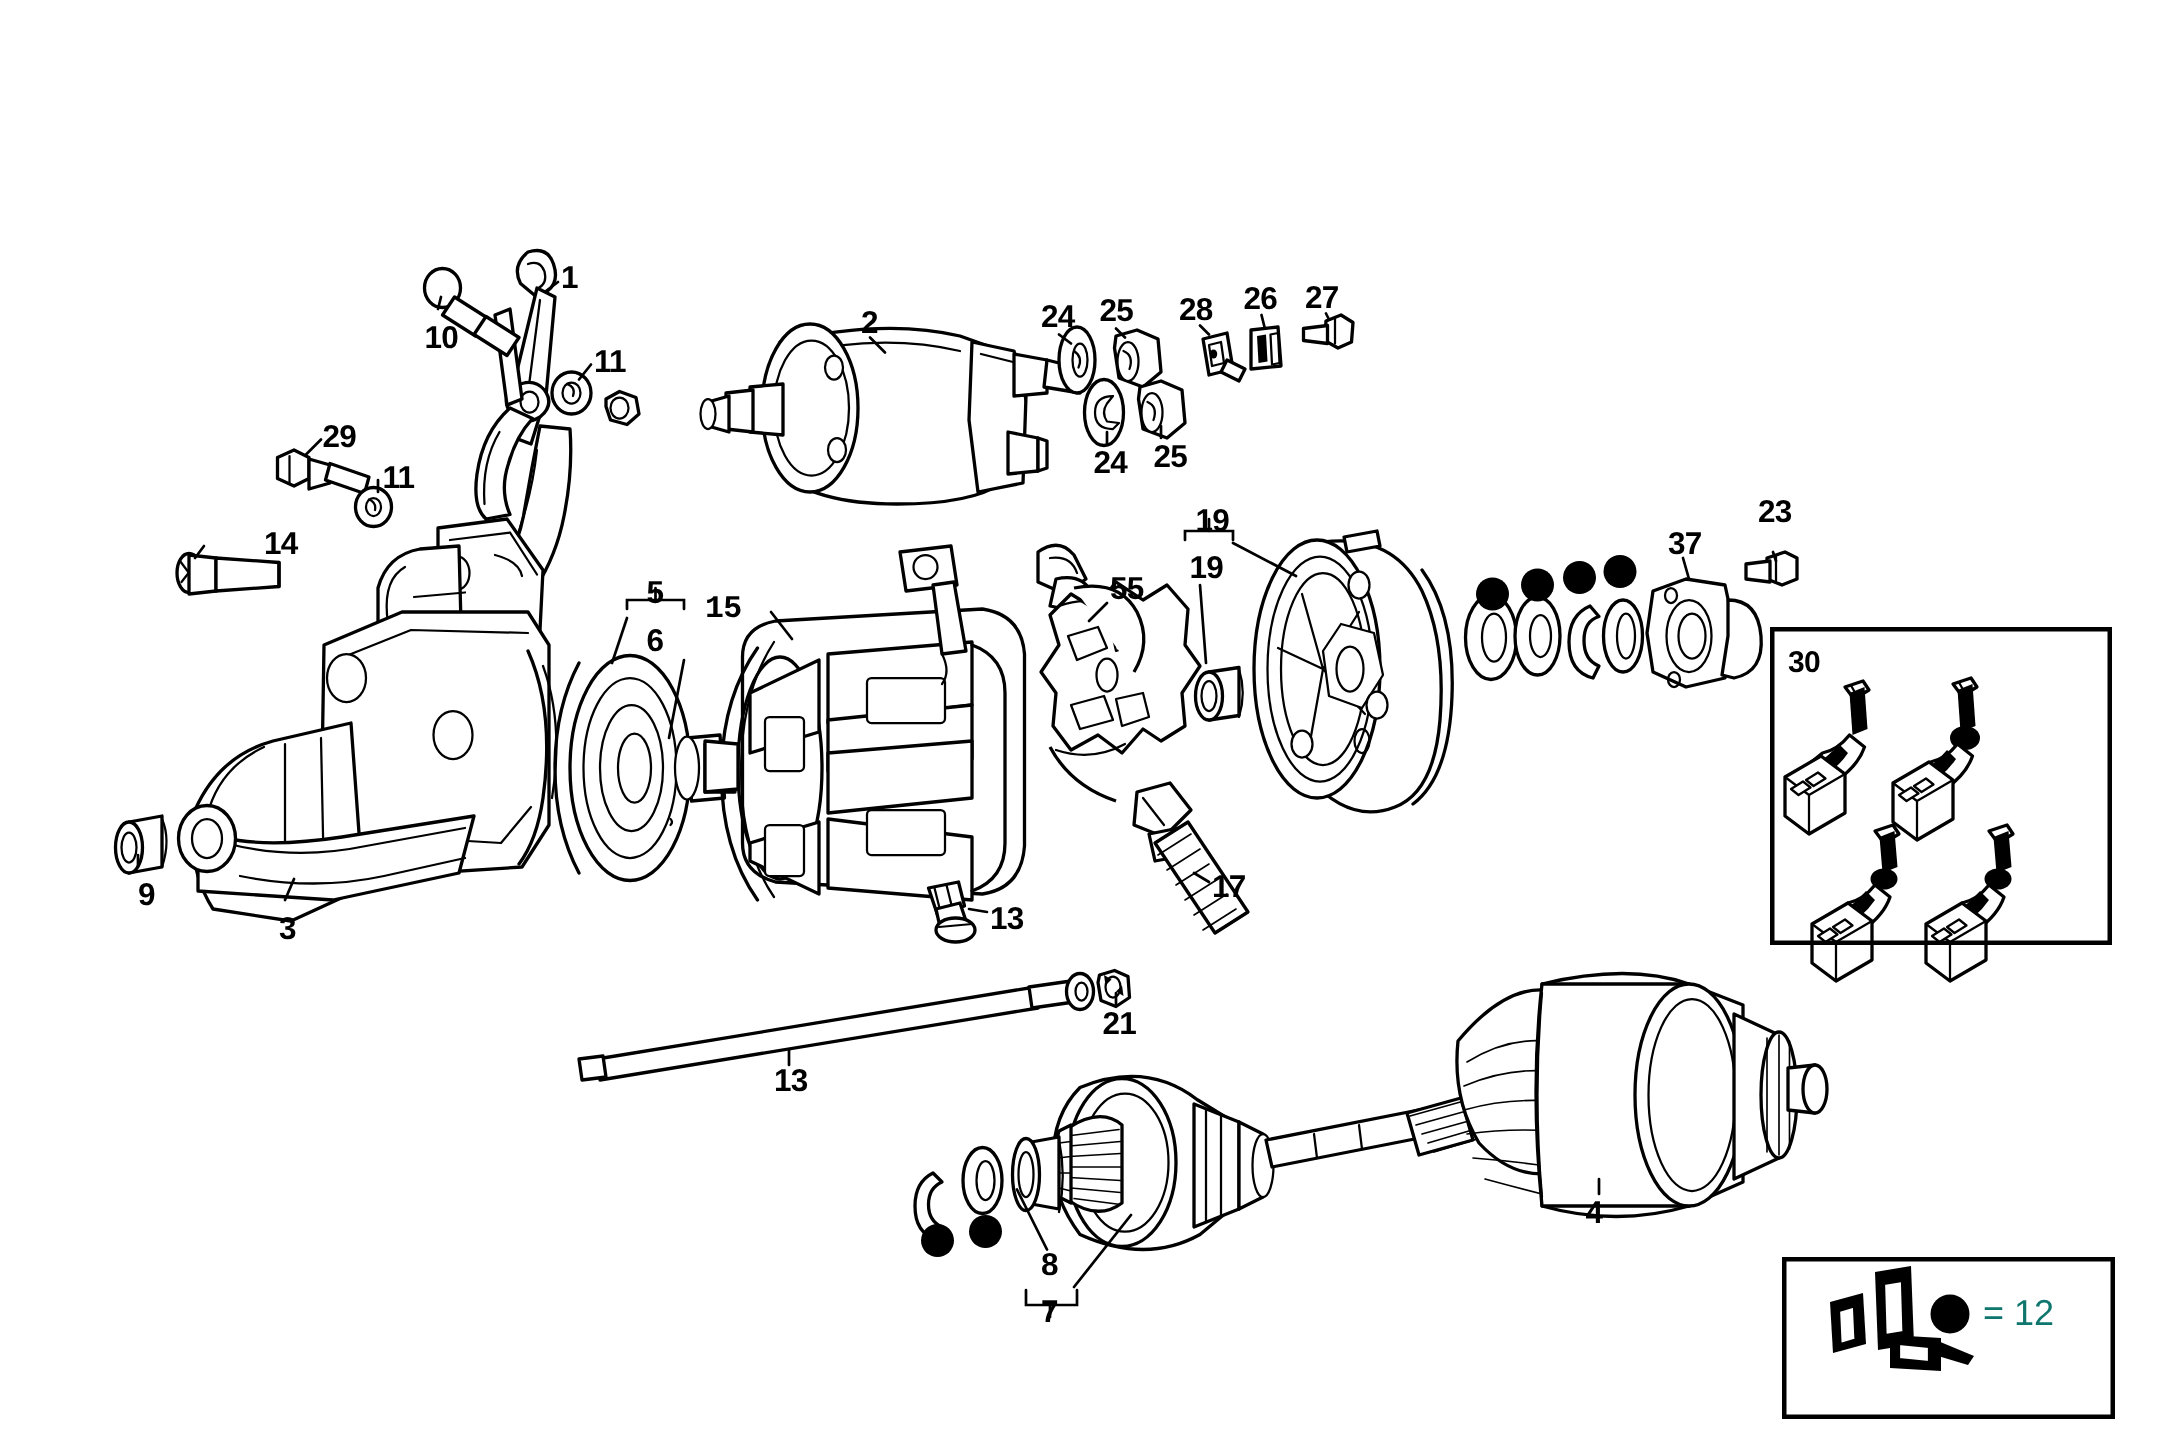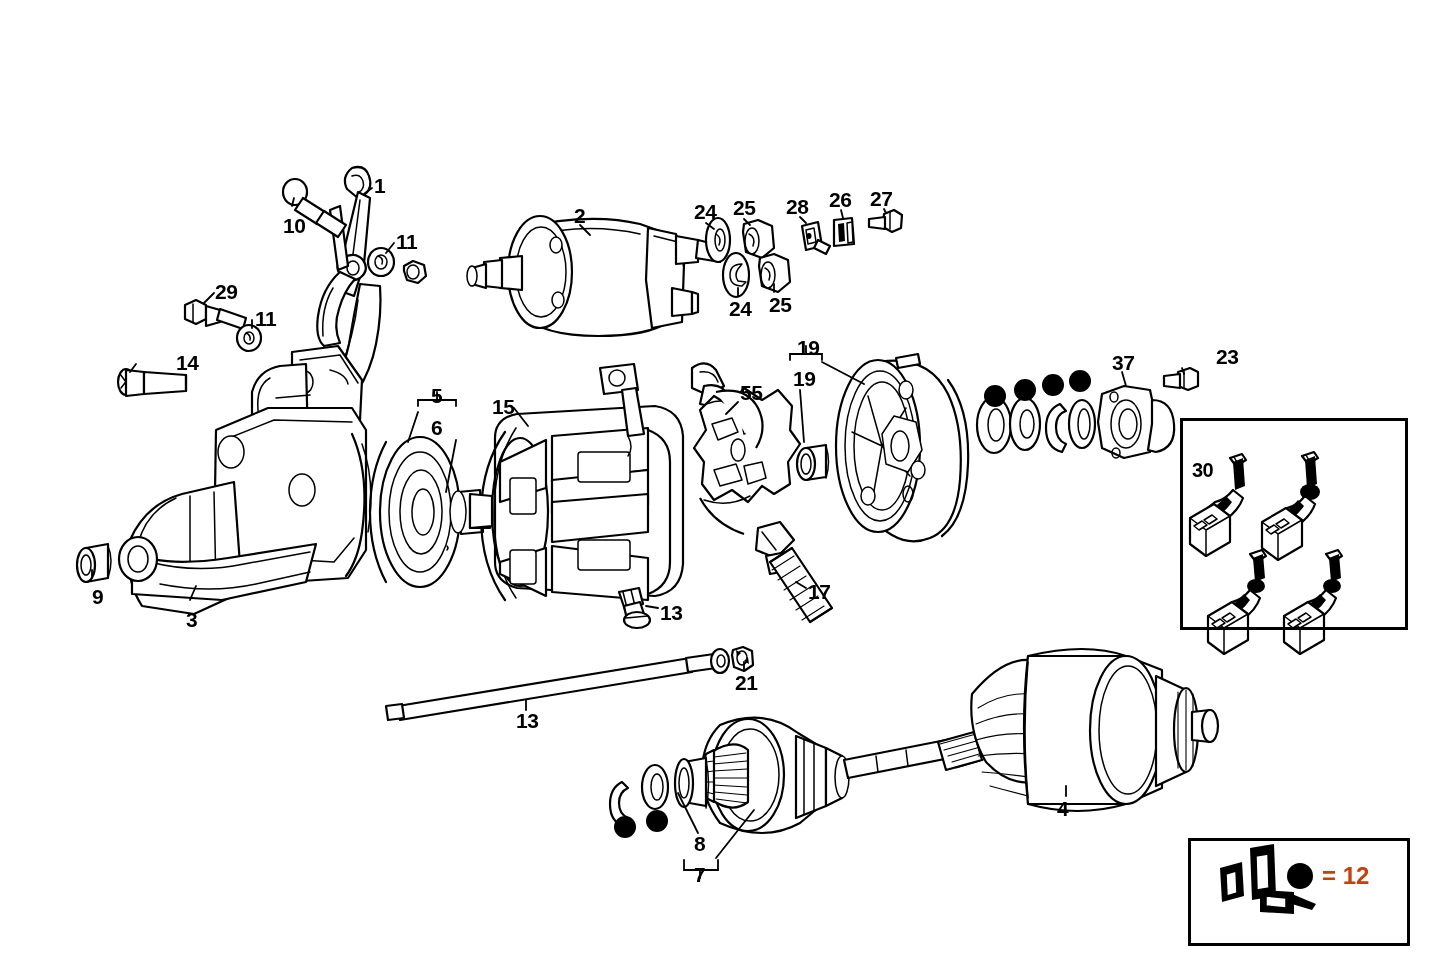--- a/index.html
+++ b/index.html
@@ -19,21 +19,21 @@
     font-size:21px;
     color:#000000;
     line-height:1;
     white-space:nowrap;
     letter-spacing:-0.5px;
     user-select:none;
   }
   .boxlbl{font-size:20px;font-weight:700;}
   .legend-eq{
     position:absolute;
-    font-weight:700;font-size:24px;color:#c2410c;
+    font-weight:400;font-size:24px;color:#0f766e;
     white-space:nowrap;
   }
   .inset{
     position:absolute;
     border:3px solid #000;
     background:#fff;
     box-sizing:border-box;
   }
 </style>
 </head>
@@ -594,41 +594,41 @@
   <div class="cal" style="left:374px;top:175px;">1</div>
   <div class="cal" style="left:283px;top:215px;">10</div>
   <div class="cal" style="left:396px;top:231px;">11</div>
   <div class="cal" style="left:255px;top:308px;">11</div>
   <div class="cal" style="left:215px;top:281px;">29</div>
   <div class="cal" style="left:136px;top:352px;margin-left:40px;">14</div>
   <div class="cal" style="left:92px;top:586px;">9</div>
   <div class="cal" style="left:186px;top:609px;">3</div>
   <div class="cal" style="left:431px;top:385px;">5</div>
   <div class="cal" style="left:431px;top:417px;">6</div>
-  <div class="cal" style="left:492px;top:396px;">15</div>
+  <div class="cal" style="left:470px;top:396px;font-family:Liberation Mono, monospace;">15</div>
   <div class="cal" style="left:660px;top:602px;">13</div>
   <div class="cal" style="left:740px;top:382px;">55</div>
   <div class="cal" style="left:808px;top:581px;">17</div>
   <div class="cal" style="left:797px;top:337px;">19</div>
   <div class="cal" style="left:793px;top:368px;">19</div>
   <div class="cal" style="left:1112px;top:352px;">37</div>
-  <div class="cal" style="left:1172px;top:346px;margin-left:44px;">23</div>
+  <div class="cal" style="left:1172px;top:331px;">23</div>
   <div class="cal" style="left:574px;top:205px;">2</div>
   <div class="cal" style="left:694px;top:201px;">24</div>
   <div class="cal" style="left:733px;top:197px;">25</div>
   <div class="cal" style="left:729px;top:298px;">24</div>
   <div class="cal" style="left:769px;top:294px;">25</div>
   <div class="cal" style="left:786px;top:196px;">28</div>
   <div class="cal" style="left:829px;top:189px;">26</div>
   <div class="cal" style="left:870px;top:188px;">27</div>
   <div class="cal" style="left:516px;top:710px;">13</div>
   <div class="cal" style="left:735px;top:672px;">21</div>
   <div class="cal" style="left:694px;top:833px;">8</div>
   <div class="cal" style="left:694px;top:864px;">7</div>
   <div class="cal" style="left:1057px;top:798px;">4</div>
 
   <div class="inset" style="left:1180px;top:418px;width:228px;height:212px;z-index:3;background:transparent;"></div>
-  <div class="cal boxlbl" style="left:1192px;top:432px;z-index:4;margin-top:28px;">30</div>
+  <div class="cal boxlbl" style="left:1192px;top:432px;z-index:4;">30</div>
 
   <div class="inset" style="left:1188px;top:838px;width:222px;height:108px;z-index:3;background:transparent;"></div>
   <div class="legend-eq" style="left:1322px;top:862px;z-index:4;">= 12</div>
 
 </div>
 
 </body></html>

